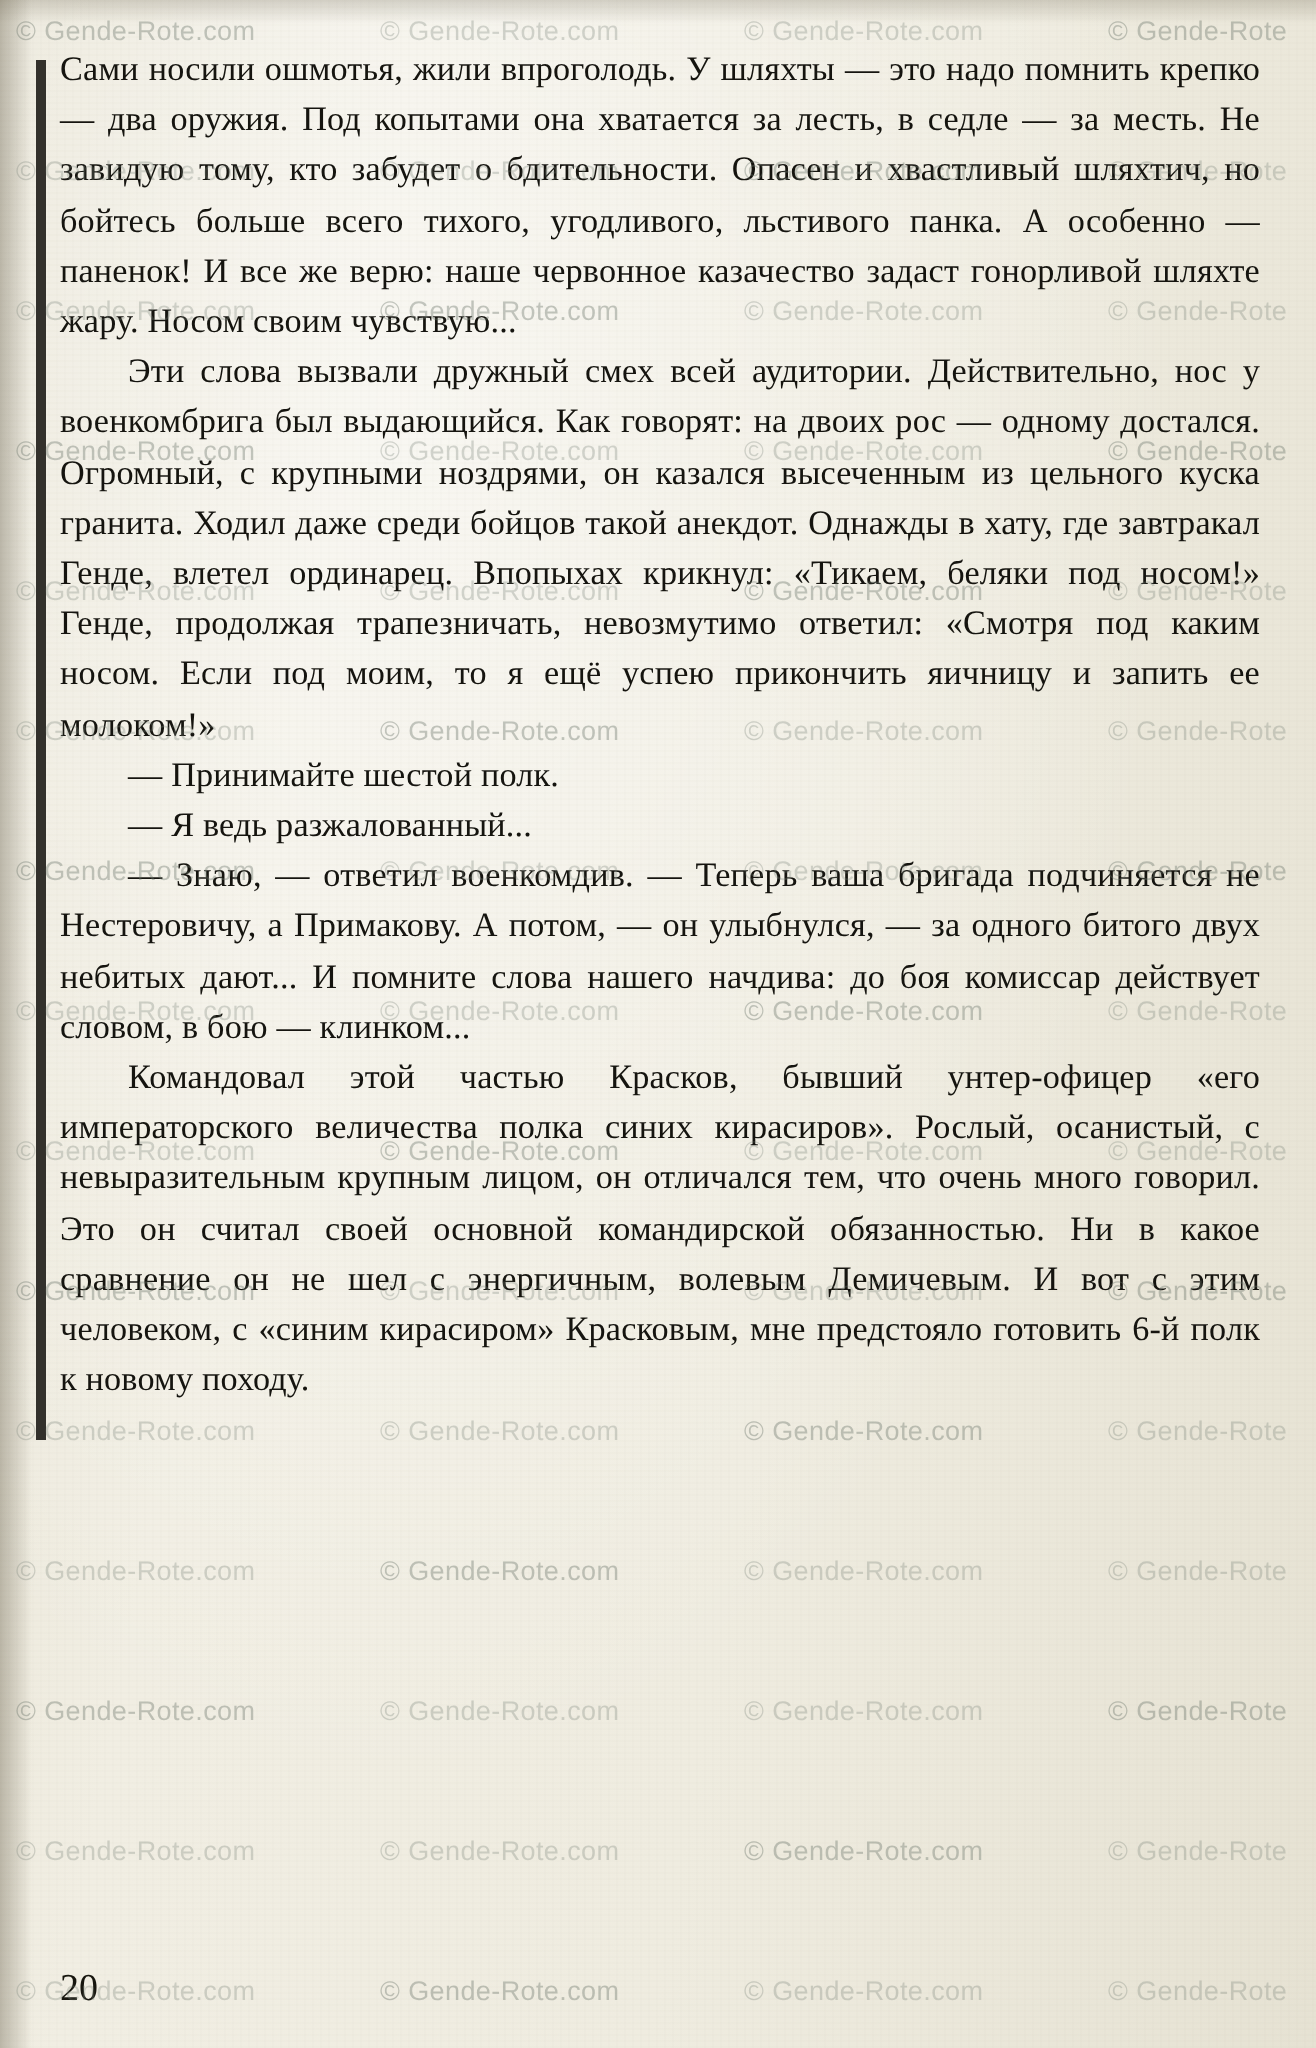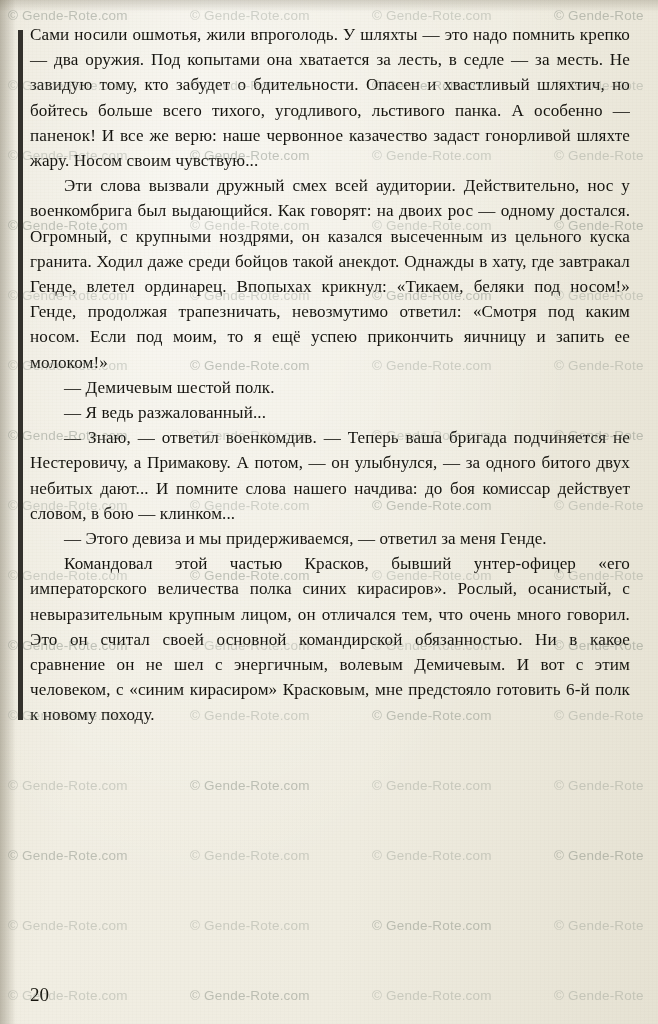--- a/index.html
+++ b/index.html
@@ -111,24 +111,23 @@
 
 <div class="page">
   <div class="grain"></div>
   <div class="edge-top"></div>
   <div class="edge-left"></div>
   <div class="gutter-bar"></div>
 
   <div class="text-column">
     <p class="noindent">Сами носили ошмотья, жили впроголодь. У шляхты — это надо помнить крепко — два оружия. Под копытами она хватается за лесть, в седле — за месть. Не завидую тому, кто забудет о бдительности. Опасен и хвастливый шляхтич, но бойтесь больше всего тихого, угодливого, льстивого панка. А особенно — паненок! И все же верю: наше червонное казачество задаст гонорливой шляхте жару. Носом своим чувствую...</p>
     <p>Эти слова вызвали дружный смех всей аудитории. Действительно, нос у военкомбрига был выдающийся. Как говорят: на двоих рос — одному достался. Огромный, с крупными ноздрями, он казался высеченным из цельного куска гранита. Ходил даже среди бойцов такой анекдот. Однажды в хату, где завтракал Гендe, влетел ординарец. Впопыхах крикнул: «Тикаем, беляки под носом!» Гендe, продолжая трапезничать, невозмутимо ответил: «Смотря под каким носом. Если под моим, то я ещё успею прикончить яичницу и запить ее молоком!»</p>
-    <p class="dialog">— Демичевым шестой полк.</p>
+    <p class="dialog">— Принимайте шестой полк.</p>
     <p class="dialog">— Я ведь разжалованный...</p>
     <p class="dialog">— Знаю, — ответил военкомдив. — Теперь ваша бригада подчиняется не Нестеровичу, а Примакову. А потом, — он улыбнулся, — за одного битого двух небитых дают... И помните слова нашего начдива: до боя комиссар действует словом, в бою — клинком...</p>
-    <p class="dialog">— Этого девиза и мы придерживаемся, — ответил за меня Гендe.</p>
     <p>Командовал этой частью Красков, бывший унтер-офицер «его императорского величества полка синих кирасиров». Рослый, осанистый, с невыразительным крупным лицом, он отличался тем, что очень много говорил. Это он считал своей основной командирской обязанностью. Ни в какое сравнение он не шел с энергичным, волевым Демичевым. И вот с этим человеком, с «синим кирасиром» Красковым, мне предстояло готовить 6-й полк к новому походу.</p>
   </div>
 
   <div class="page-number">20</div>
 
   <div class="watermarks" id="watermark-layer">
       <div class="wm wm-strong" style="left: 8px; top: 8px;">© Gende-Rote.com</div>
       <div class="wm" style="left: 190px; top: 8px;">© Gende-Rote.com</div>
       <div class="wm" style="left: 372px; top: 8px;">© Gende-Rote.com</div>
       <div class="wm wm-strong" style="left: 554px; top: 8px;">© Gende-Rote</div>

